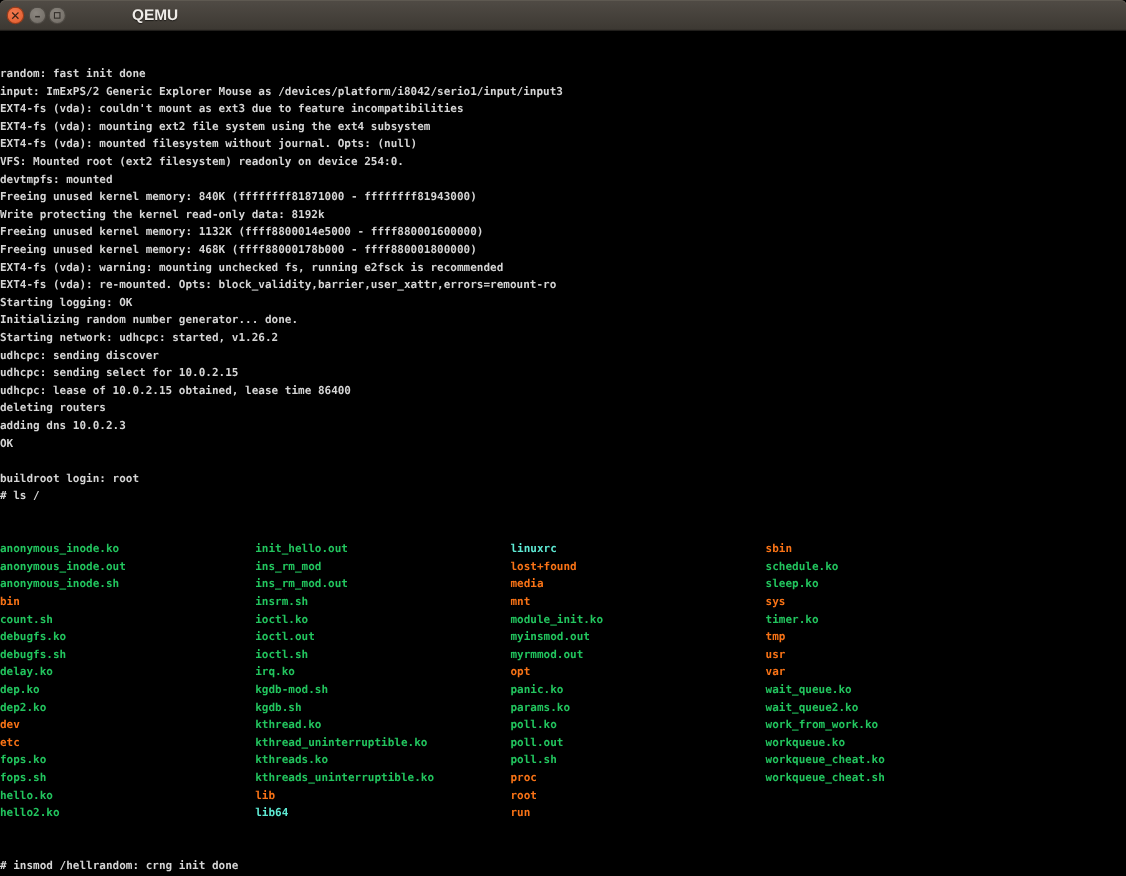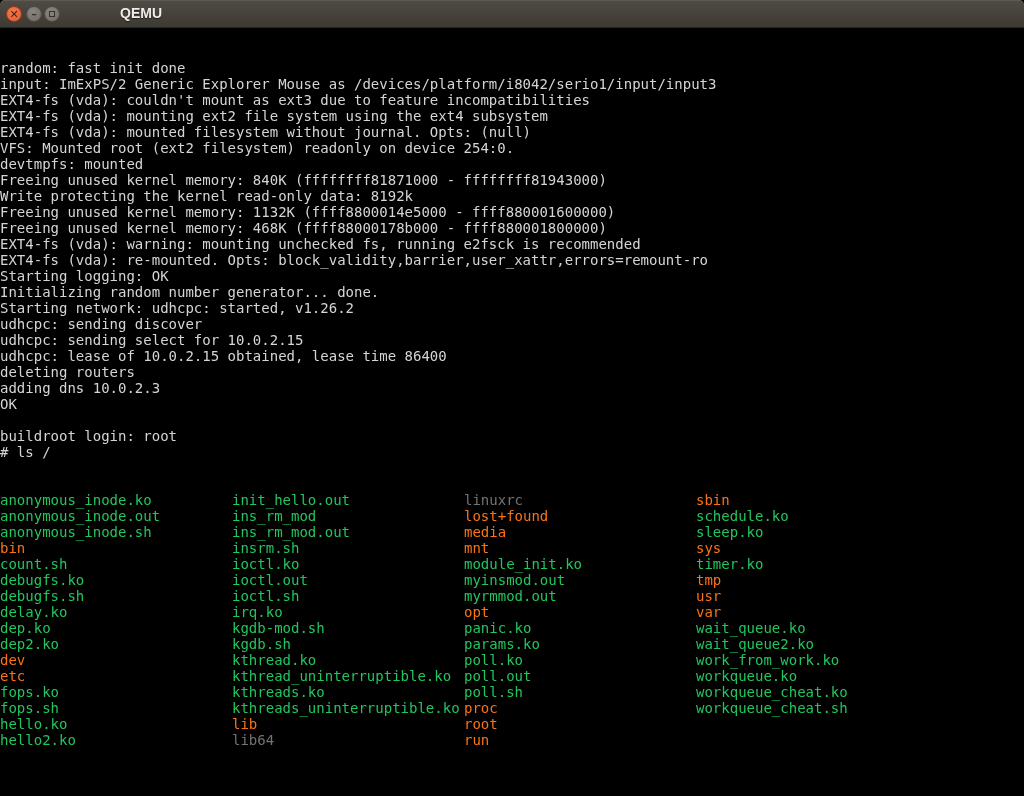--- a/index.html
+++ b/index.html
@@ -26,30 +26,30 @@
   .title {
     position:absolute; left:72px; top:0; height:28px; line-height:27px;
     font-family:"Liberation Sans","DejaVu Sans",sans-serif; font-weight:bold;
     font-size:14px; color:#efece8; text-shadow:0 1px 1px #1e1b18;margin-left:48px;
   }
 
   
   .terminal {
     position:relative; width:1024px; height:768px; background:#000;
     font-family:"DejaVu Sans Mono","Liberation Mono",monospace;
-    font-size:14px; line-height:16px; font-weight:normal;
+    font-size:10px; line-height:16px; font-weight:bold;
     white-space:pre; overflow:hidden;
   }
   .tl { height:16px; white-space:pre; }
   .lsgrid { position:relative; height:256px; }
   .ls-col { position:absolute; top:0; }
   .terminal, .text { color:#d5d5d5; }
   .file { color:#22c55e; }
   .dir  { color:#f97316; }
-  .link { color:#737373; }
+  .link { color:#5eead4; }
 </style>
 </head>
 <body>
 
 <div class="window">
 
   <div class="titlebar">
     <div class="wbtn close">
       <span class="glyph">✕</span>
     </div>
@@ -58,16 +58,17 @@
     </div>
     <div class="wbtn max">
       <span class="sq"></span>
     </div>
     <div class="title">QEMU</div>
   </div>
 
   <div class="terminal">
     <div id="boot"><div class="tl text">random: fast init done</div><div class="tl text">input: ImExPS/2 Generic Explorer Mouse as /devices/platform/i8042/serio1/input/input3</div><div class="tl text">EXT4-fs (vda): couldn't mount as ext3 due to feature incompatibilities</div><div class="tl text">EXT4-fs (vda): mounting ext2 file system using the ext4 subsystem</div><div class="tl text">EXT4-fs (vda): mounted filesystem without journal. Opts: (null)</div><div class="tl text">VFS: Mounted root (ext2 filesystem) readonly on device 254:0.</div><div class="tl text">devtmpfs: mounted</div><div class="tl text">Freeing unused kernel memory: 840K (ffffffff81871000 - ffffffff81943000)</div><div class="tl text">Write protecting the kernel read-only data: 8192k</div><div class="tl text">Freeing unused kernel memory: 1132K (ffff8800014e5000 - ffff880001600000)</div><div class="tl text">Freeing unused kernel memory: 468K (ffff88000178b000 - ffff880001800000)</div><div class="tl text">EXT4-fs (vda): warning: mounting unchecked fs, running e2fsck is recommended</div><div class="tl text">EXT4-fs (vda): re-mounted. Opts: block_validity,barrier,user_xattr,errors=remount-ro</div><div class="tl text">Starting logging: OK</div><div class="tl text">Initializing random number generator... done.</div><div class="tl text">Starting network: udhcpc: started, v1.26.2</div><div class="tl text">udhcpc: sending discover</div><div class="tl text">udhcpc: sending select for 10.0.2.15</div><div class="tl text">udhcpc: lease of 10.0.2.15 obtained, lease time 86400</div><div class="tl text">deleting routers</div><div class="tl text">adding dns 10.0.2.3</div><div class="tl text">OK</div><div class="tl text">&nbsp;</div><div class="tl text">buildroot login: root</div><div class="tl text"># ls /</div></div>
     <div id="lsgrid" class="lsgrid"><div class="ls-col" style="left: 0px;"><div class="tl file">anonymous_inode.ko</div><div class="tl file">anonymous_inode.out</div><div class="tl file">anonymous_inode.sh</div><div class="tl dir">bin</div><div class="tl file">count.sh</div><div class="tl file">debugfs.ko</div><div class="tl file">debugfs.sh</div><div class="tl file">delay.ko</div><div class="tl file">dep.ko</div><div class="tl file">dep2.ko</div><div class="tl dir">dev</div><div class="tl dir">etc</div><div class="tl file">fops.ko</div><div class="tl file">fops.sh</div><div class="tl file">hello.ko</div><div class="tl file">hello2.ko</div></div><div class="ls-col" style="left: 232px;"><div class="tl file">init_hello.out</div><div class="tl file">ins_rm_mod</div><div class="tl file">ins_rm_mod.out</div><div class="tl file">insrm.sh</div><div class="tl file">ioctl.ko</div><div class="tl file">ioctl.out</div><div class="tl file">ioctl.sh</div><div class="tl file">irq.ko</div><div class="tl file">kgdb-mod.sh</div><div class="tl file">kgdb.sh</div><div class="tl file">kthread.ko</div><div class="tl file">kthread_uninterruptible.ko</div><div class="tl file">kthreads.ko</div><div class="tl file">kthreads_uninterruptible.ko</div><div class="tl dir">lib</div><div class="tl link">lib64</div></div><div class="ls-col" style="left: 464px;"><div class="tl link">linuxrc</div><div class="tl dir">lost+found</div><div class="tl dir">media</div><div class="tl dir">mnt</div><div class="tl file">module_init.ko</div><div class="tl file">myinsmod.out</div><div class="tl file">myrmmod.out</div><div class="tl dir">opt</div><div class="tl file">panic.ko</div><div class="tl file">params.ko</div><div class="tl file">poll.ko</div><div class="tl file">poll.out</div><div class="tl file">poll.sh</div><div class="tl dir">proc</div><div class="tl dir">root</div><div class="tl dir">run</div></div><div class="ls-col" style="left: 696px;"><div class="tl dir">sbin</div><div class="tl file">schedule.ko</div><div class="tl file">sleep.ko</div><div class="tl dir">sys</div><div class="tl file">timer.ko</div><div class="tl dir">tmp</div><div class="tl dir">usr</div><div class="tl dir">var</div><div class="tl file">wait_queue.ko</div><div class="tl file">wait_queue2.ko</div><div class="tl file">work_from_work.ko</div><div class="tl file">workqueue.ko</div><div class="tl file">workqueue_cheat.ko</div><div class="tl file">workqueue_cheat.sh</div></div></div>
+    <div id="tail"><div class="tl text"># insmod /hellrandom: crng init done</div></div>
     
   </div>
 
 </div>
 
 </body></html>

